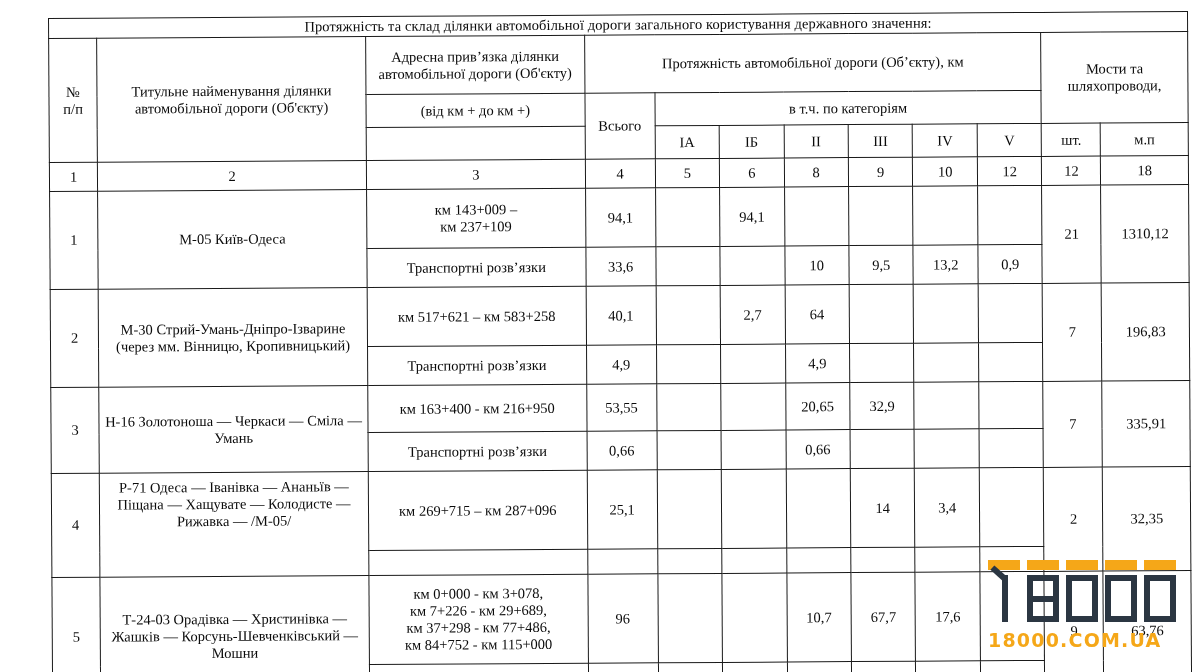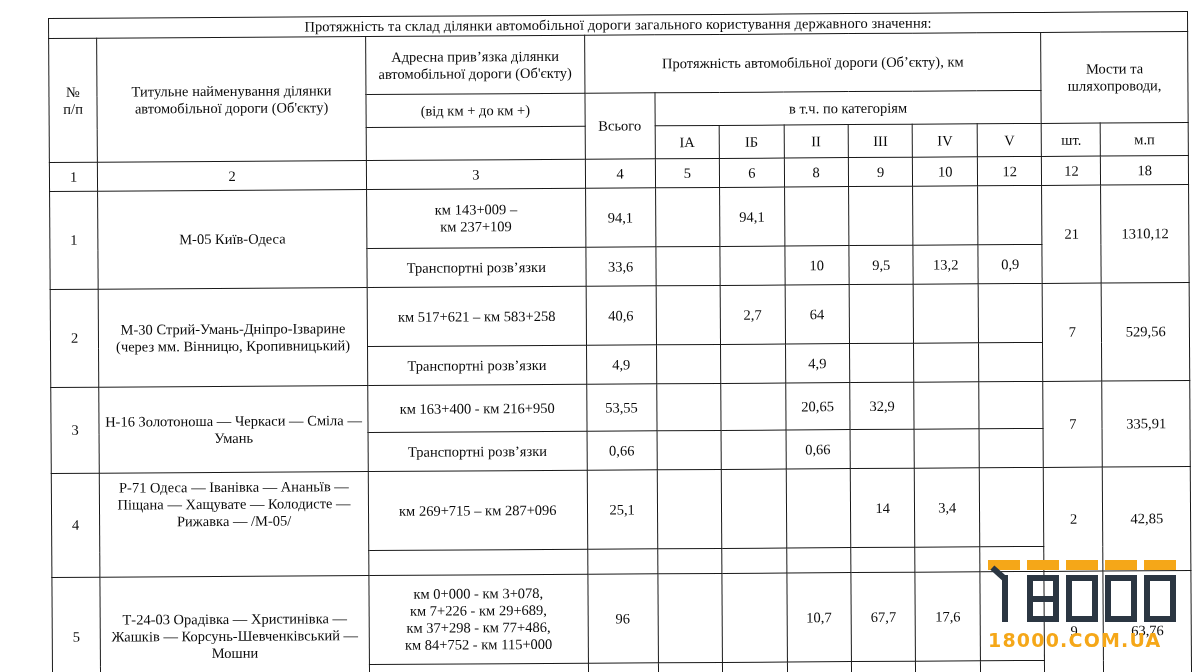--- a/index.html
+++ b/index.html
@@ -276,29 +276,29 @@
         <td class="val-cell">10</td>
         <td class="val-cell">9,5</td>
         <td class="val-cell">13,2</td>
         <td class="val-cell">0,9</td>
       </tr>
 
       <tr>
         <td rowspan="2">2</td>
         <td rowspan="2" class="name-cell">М-30 Стрий-Умань-Дніпро-Ізварине (через мм. Вінницю, Кропивницький)</td>
         <td class="addr-cell r-tall-1">км 517+621 – км 583+258</td>
-        <td class="val-cell">40,6</td>
+        <td class="val-cell">40,1</td>
         <td class="val-cell"></td>
         <td class="val-cell">2,7</td>
         <td class="val-cell">64</td>
         <td class="val-cell"></td>
         <td class="val-cell"></td>
         <td class="val-cell"></td>
         <td rowspan="2" class="bridge-cell">7</td>
-        <td rowspan="2" class="bridge-cell">529,56</td>
+        <td rowspan="2" class="bridge-cell">196,83</td>
       </tr>
       <tr>
         <td class="addr-cell r-tall-2">Транспортні розв’язки</td>
         <td class="val-cell">4,9</td>
         <td class="val-cell"></td>
         <td class="val-cell"></td>
         <td class="val-cell">4,9</td>
         <td class="val-cell"></td>
         <td class="val-cell"></td>
         <td class="val-cell"></td>
@@ -334,21 +334,21 @@
         <td rowspan="2" class="name-cell" style="vertical-align:top; padding-top:6px;">Р-71 Одеса — Іванівка — Ананьїв — Піщана — Хащувате — Колодисте — Рижавка — /М-05/</td>
         <td class="addr-cell" style="height:76px;">км 269+715 – км 287+096</td>
         <td class="val-cell">25,1</td>
         <td class="val-cell"></td>
         <td class="val-cell"></td>
         <td class="val-cell"></td>
         <td class="val-cell">14</td>
         <td class="val-cell">3,4</td>
         <td class="val-cell"></td>
         <td rowspan="2" class="bridge-cell">2</td>
-        <td rowspan="2" class="bridge-cell">42,85</td>
+        <td rowspan="2" class="bridge-cell">32,35</td>
       </tr>
       <tr>
         <td class="addr-cell" style="height:22px; border-top:none;"></td>
         <td class="val-cell" style="border-top:none;"></td>
         <td class="val-cell" style="border-top:none;"></td>
         <td class="val-cell" style="border-top:none;"></td>
         <td class="val-cell" style="border-top:none;"></td>
         <td class="val-cell" style="border-top:none;"></td>
         <td class="val-cell" style="border-top:none;"></td>
         <td class="val-cell" style="border-top:none;"></td>

